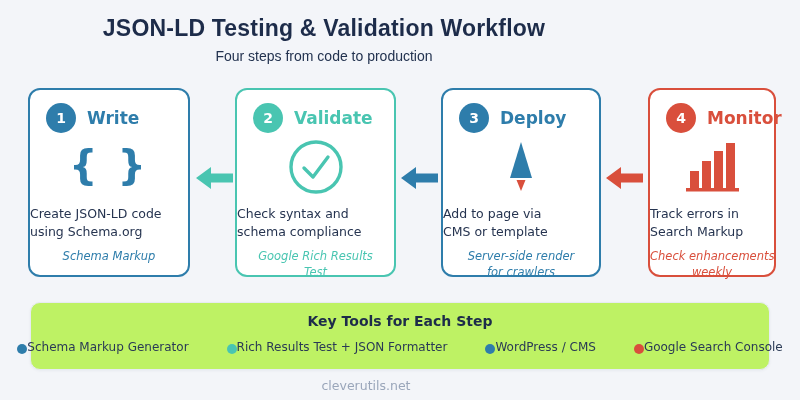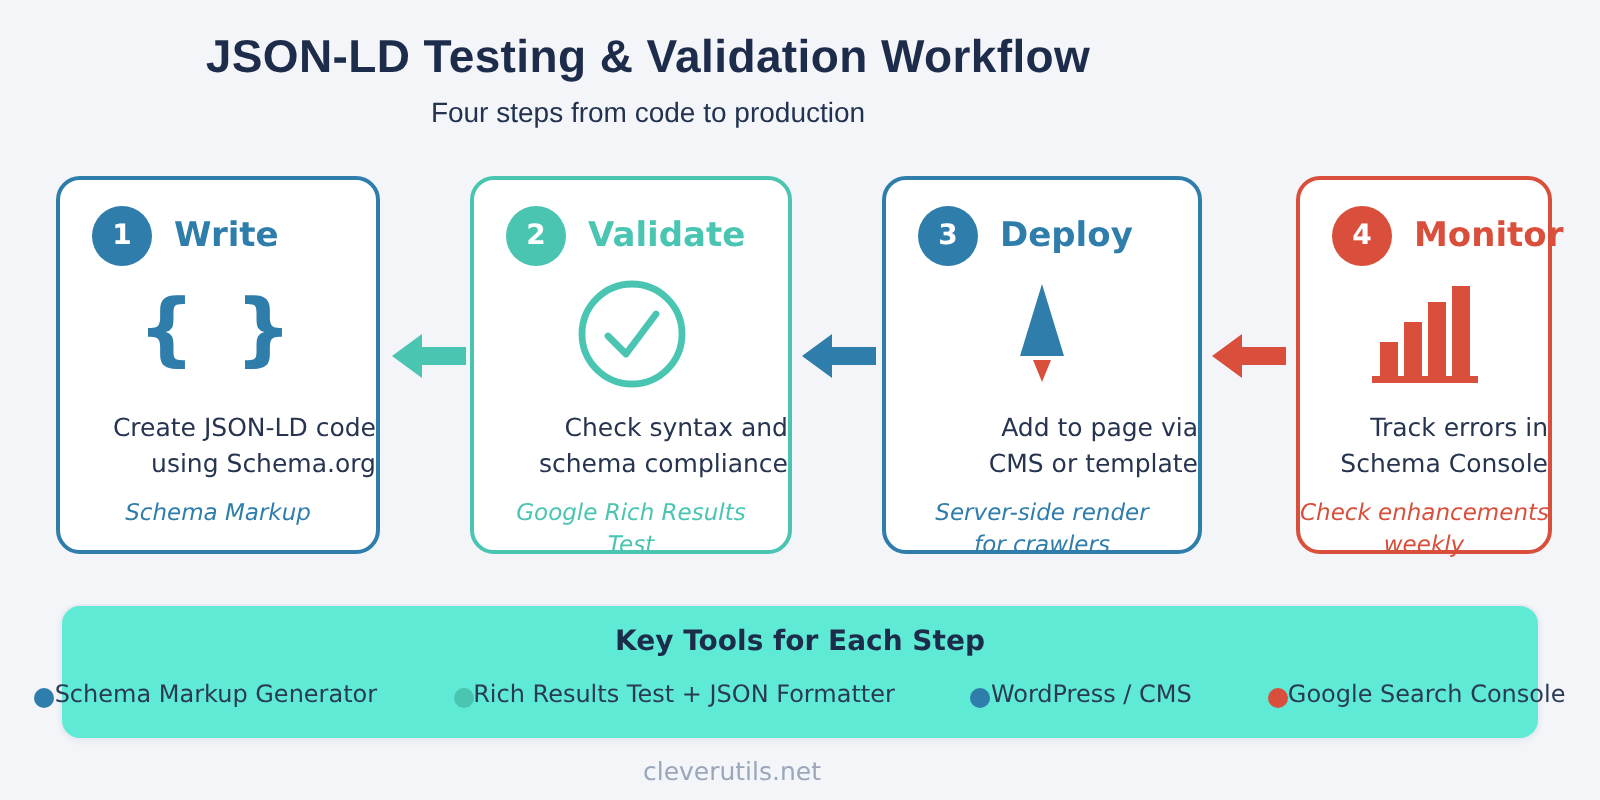--- a/index.html
+++ b/index.html
@@ -46,37 +46,37 @@
   .c1 .step-title, .c3 .step-title { color: #2e7dab; }
   .c2 .step-title { color: #49c5b1; }
   .c4 .step-title { color: #d94f3c; }
 
   .icon-zone { height: 58px; margin-top: 5px; display: flex; align-items: center; justify-content: center; }
   .braces {
     font-size: 40px; font-weight: bold; color: #2e7dab;
     letter-spacing: 3px; line-height: 1; transform: translateY(-2px);
   }
 
-  .desc { margin-top: 9px; text-align: right; font-size: 12.5px; line-height: 1.45; color: #263450; }
+  .desc { margin-top: 9px; text-align: left; font-size: 12.5px; line-height: 1.45; color: #263450; }
   .desc span, .tool span { display: block; white-space: nowrap; }
   .tool { margin-top: 7px; text-align: center; font-size: 11.5px; line-height: 1.4; font-style: italic; }
   .c1 .tool, .c3 .tool { color: #2e7dab; }
   .c2 .tool { color: #49c5b1; }
   .c4 .tool { color: #d94f3c; }
 
   
   .arrow { position: absolute; top: 167px; width: 37px; height: 22px; }
   .arrow.a1 { left: 196px; }
   .arrow.a2 { left: 401px; }
   .arrow.a3 { left: 606px; }
 
   
   .panel {
     position: absolute; left: 30px; top: 302px; width: 740px; height: 68px;
-    background: #5eead4; border: 1px solid #e7ebf2; border-radius: 10px;
+    background: #bef264; border: 1px solid #e7ebf2; border-radius: 10px;
     box-shadow: 0 1px 3px rgba(20,40,80,0.05);
   }
   .panel-title { margin-top: 10px; text-align: center; font-size: 14px; font-weight: bold; color: #1d2c4a; }
   .legend { margin-top: 11px; display: flex; justify-content: center; align-items: center; gap: 38px; }
   .legend-item { display: flex; align-items: flex-end; gap: 0; font-size: 12px; color: #2a3a55; white-space: nowrap; }
 
   
   .watermark {
     position: absolute; top: 378px; left: 0; width: 732px;
     text-align: center; font-size: 12.5px; color: #9aa6ba;
@@ -178,21 +178,21 @@
       <svg width="55" height="50" viewBox="0 0 55 50">
         <rect x="5" y="29" width="9" height="17" fill="#d94f3c"></rect>
         <rect x="17" y="19" width="9" height="27" fill="#d94f3c"></rect>
         <rect x="29" y="9" width="9" height="37" fill="#d94f3c"></rect>
         <rect x="41" y="1" width="9" height="45" fill="#d94f3c"></rect>
         <rect x="1" y="46" width="53" height="3.5" fill="#d94f3c"></rect>
       </svg>
     </div>
     <div class="desc">
       <span>Track errors in</span>
-      <span>Schema Console</span>
+      <span>Search Markup</span>
     </div>
     <div class="tool">
       <span>Check enhancements</span>
       <span>weekly</span>
     </div>
   </div>
 
   <div class="panel">
     <div class="panel-title">Key Tools for Each Step</div>
     <div class="legend">

